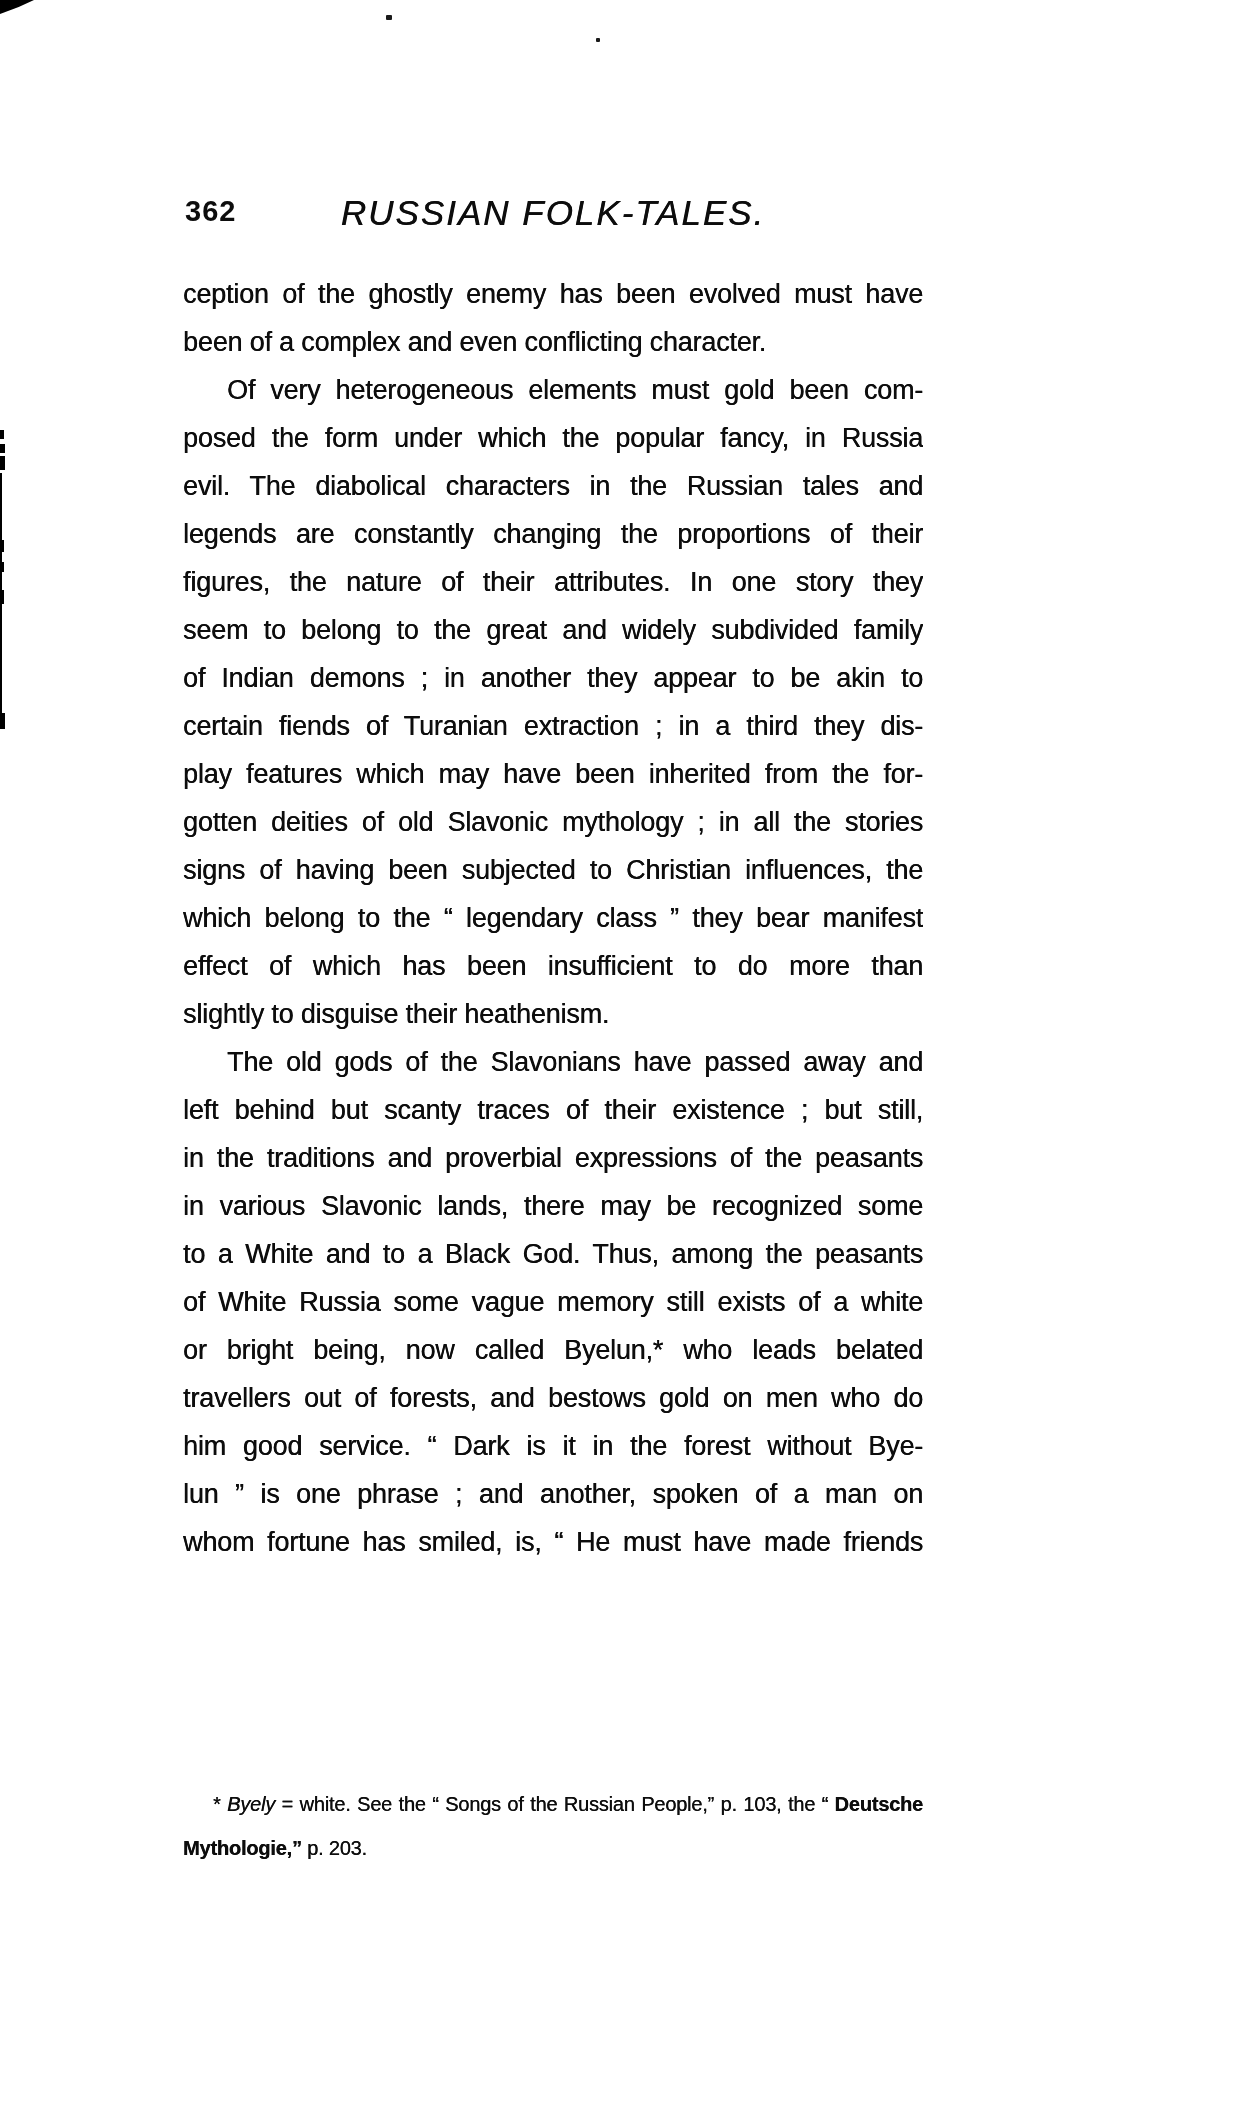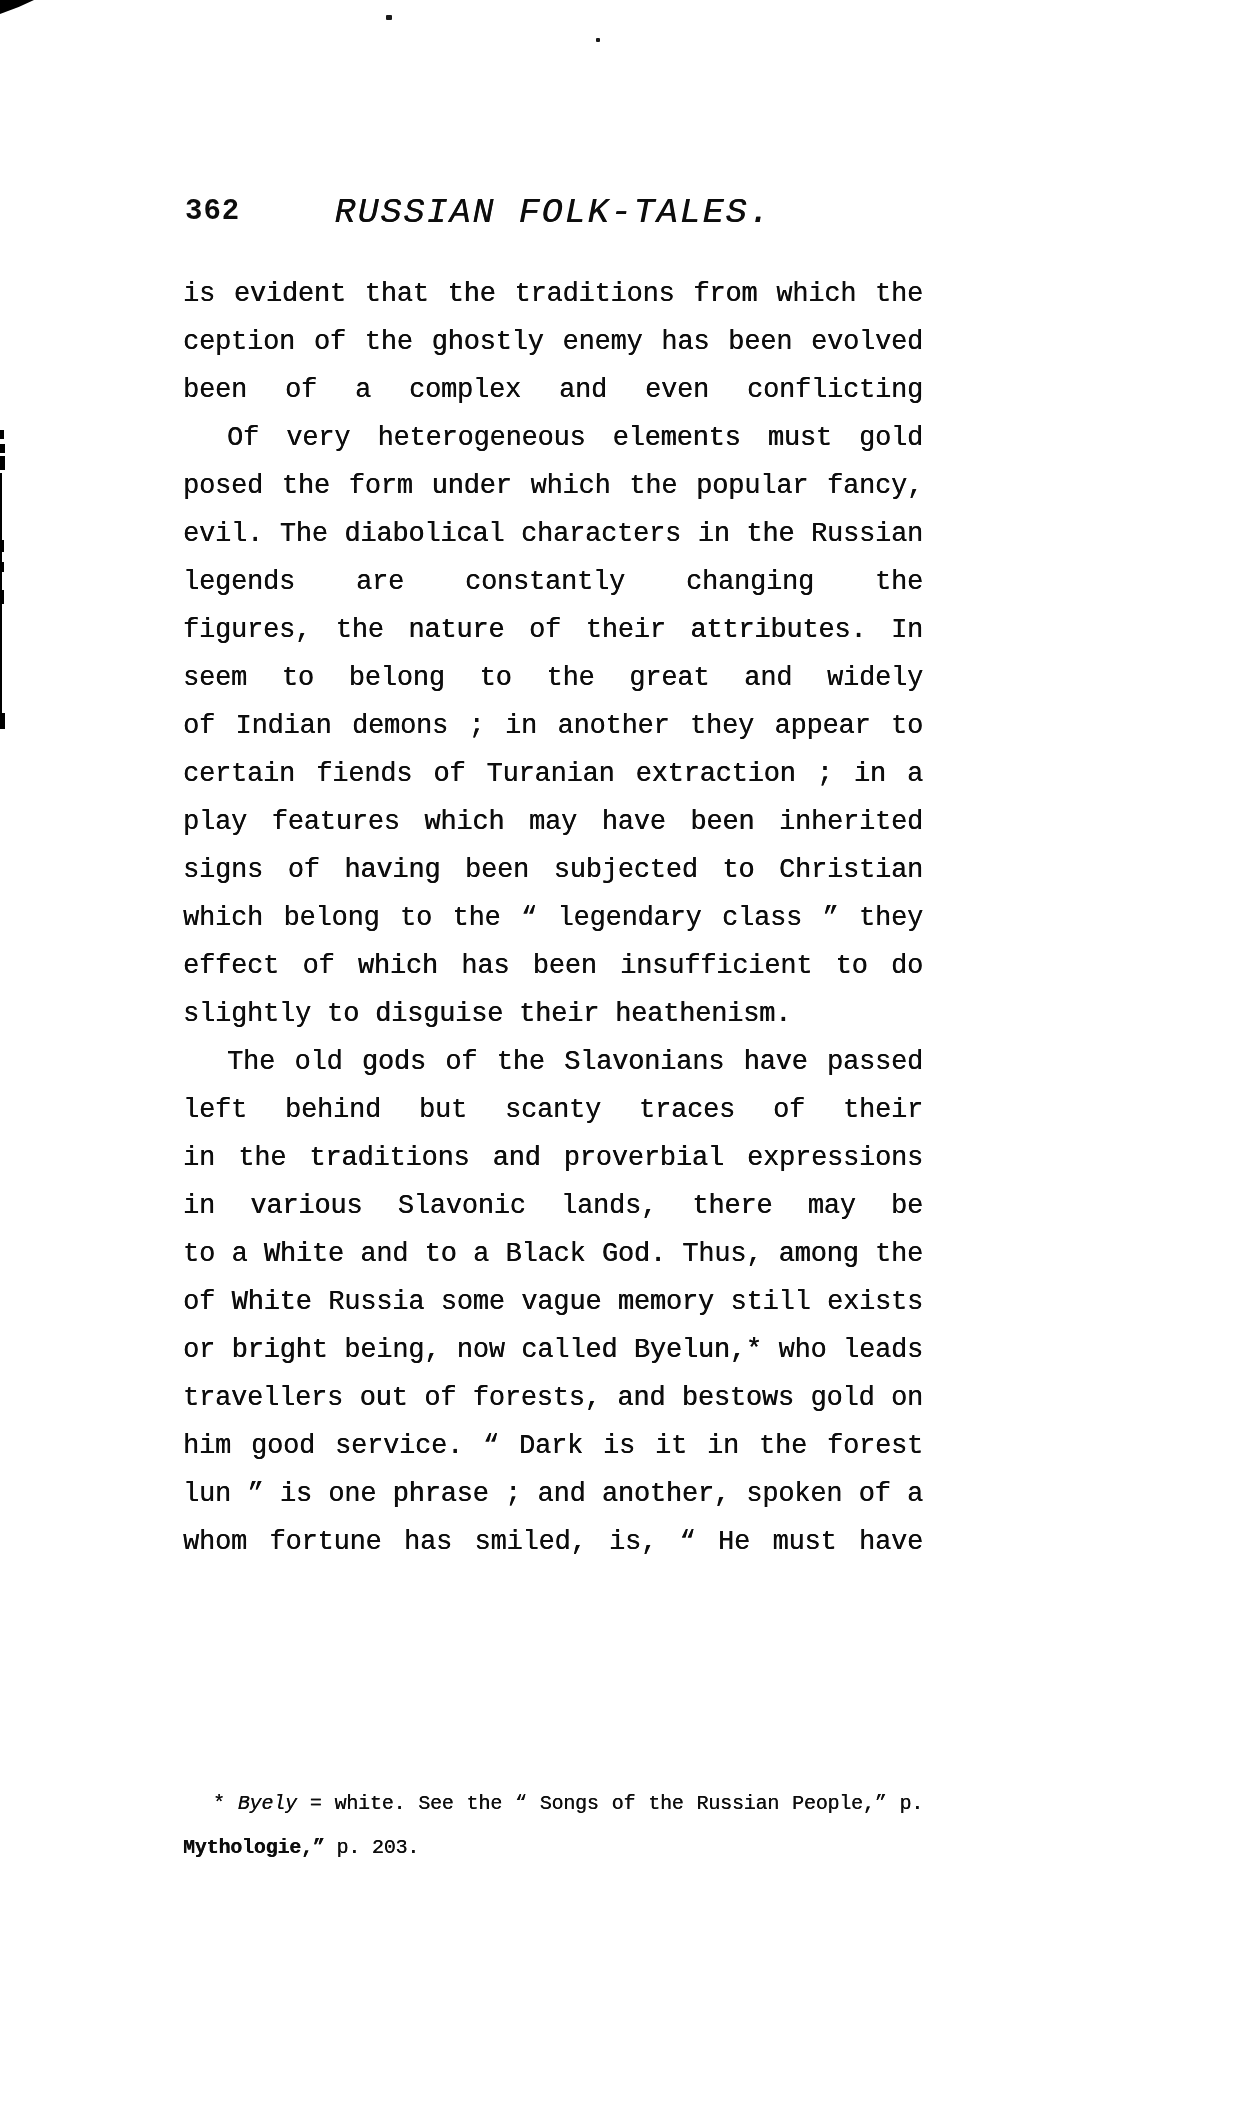--- a/index.html
+++ b/index.html
@@ -2,21 +2,21 @@
 <html><head>
 <meta charset="utf-8">
 <style>
   html, body { margin: 0; padding: 0; }
   body { background: #ffffff; }
   .page {
     position: relative;
     width: 1259px;
     height: 2120px;
     background: #ffffff;
-    font-family: Liberation Mono, monospace;
+    font-family: Liberation Sans, sans-serif;
     color: #0d0d0d;
     overflow: hidden;
   }
   
   .corner-wedge {
     position: absolute; left: 0; top: 0;
     width: 34px; height: 14px; background: #000;
     clip-path: polygon(0 0, 100% 0, 55% 50%, 0 100%);
   }
   .edge-mark { position: absolute; background: #000; }
@@ -78,32 +78,32 @@
   <div class="edge-mark" style="left:0; top:713px; width:5px; height:16px;"></div>
   <div class="speck" style="left:386px; top:15px; width:6px; height:5px;"></div>
   <div class="speck" style="left:596px; top:38px; width:4px; height:4px;"></div>
 
   <div class="header">
     <span class="pagenum">362</span>
     <span class="running-title">RUSSIAN FOLK-TALES.</span>
   </div>
 
   <div class="body-text" id="body-text">
-      <div class="line just">is evident that the traditions from which the popular con-</div>
       <div class="line just">ception of the ghostly enemy has been evolved must have</div>
       <div class="line">been of a complex and even conflicting character.</div>
       <div class="line just indent">Of very heterogeneous elements must gold been com-</div>
       <div class="line just">posed the form under which the popular fancy, in Russia</div>
       <div class="line just">evil. The diabolical characters in the Russian tales and</div>
       <div class="line just">legends are constantly changing the proportions of their</div>
       <div class="line just">figures, the nature of their attributes. In one story they</div>
       <div class="line just">seem to belong to the great and widely subdivided family</div>
       <div class="line just">of Indian demons ; in another they appear to be akin to</div>
       <div class="line just">certain fiends of Turanian extraction ; in a third they dis-</div>
       <div class="line just">play features which may have been inherited from the for-</div>
+      <div class="line just">gotten deities of old Slavonic mythology ; in all the stories</div>
       <div class="line just">signs of having been subjected to Christian influences, the</div>
       <div class="line just">which belong to the “ legendary class ” they bear manifest</div>
       <div class="line just">effect of which has been insufficient to do more than</div>
       <div class="line">slightly to disguise their heathenism.</div>
       <div class="line just indent">The old gods of the Slavonians have passed away and</div>
       <div class="line just">left behind but scanty traces of their existence ; but still,</div>
       <div class="line just">in the traditions and proverbial expressions of the peasants</div>
       <div class="line just">in various Slavonic lands, there may be recognized some</div>
       <div class="line just">to a White and to a Black God. Thus, among the peasants</div>
       <div class="line just">of White Russia some vague memory still exists of a white</div>

